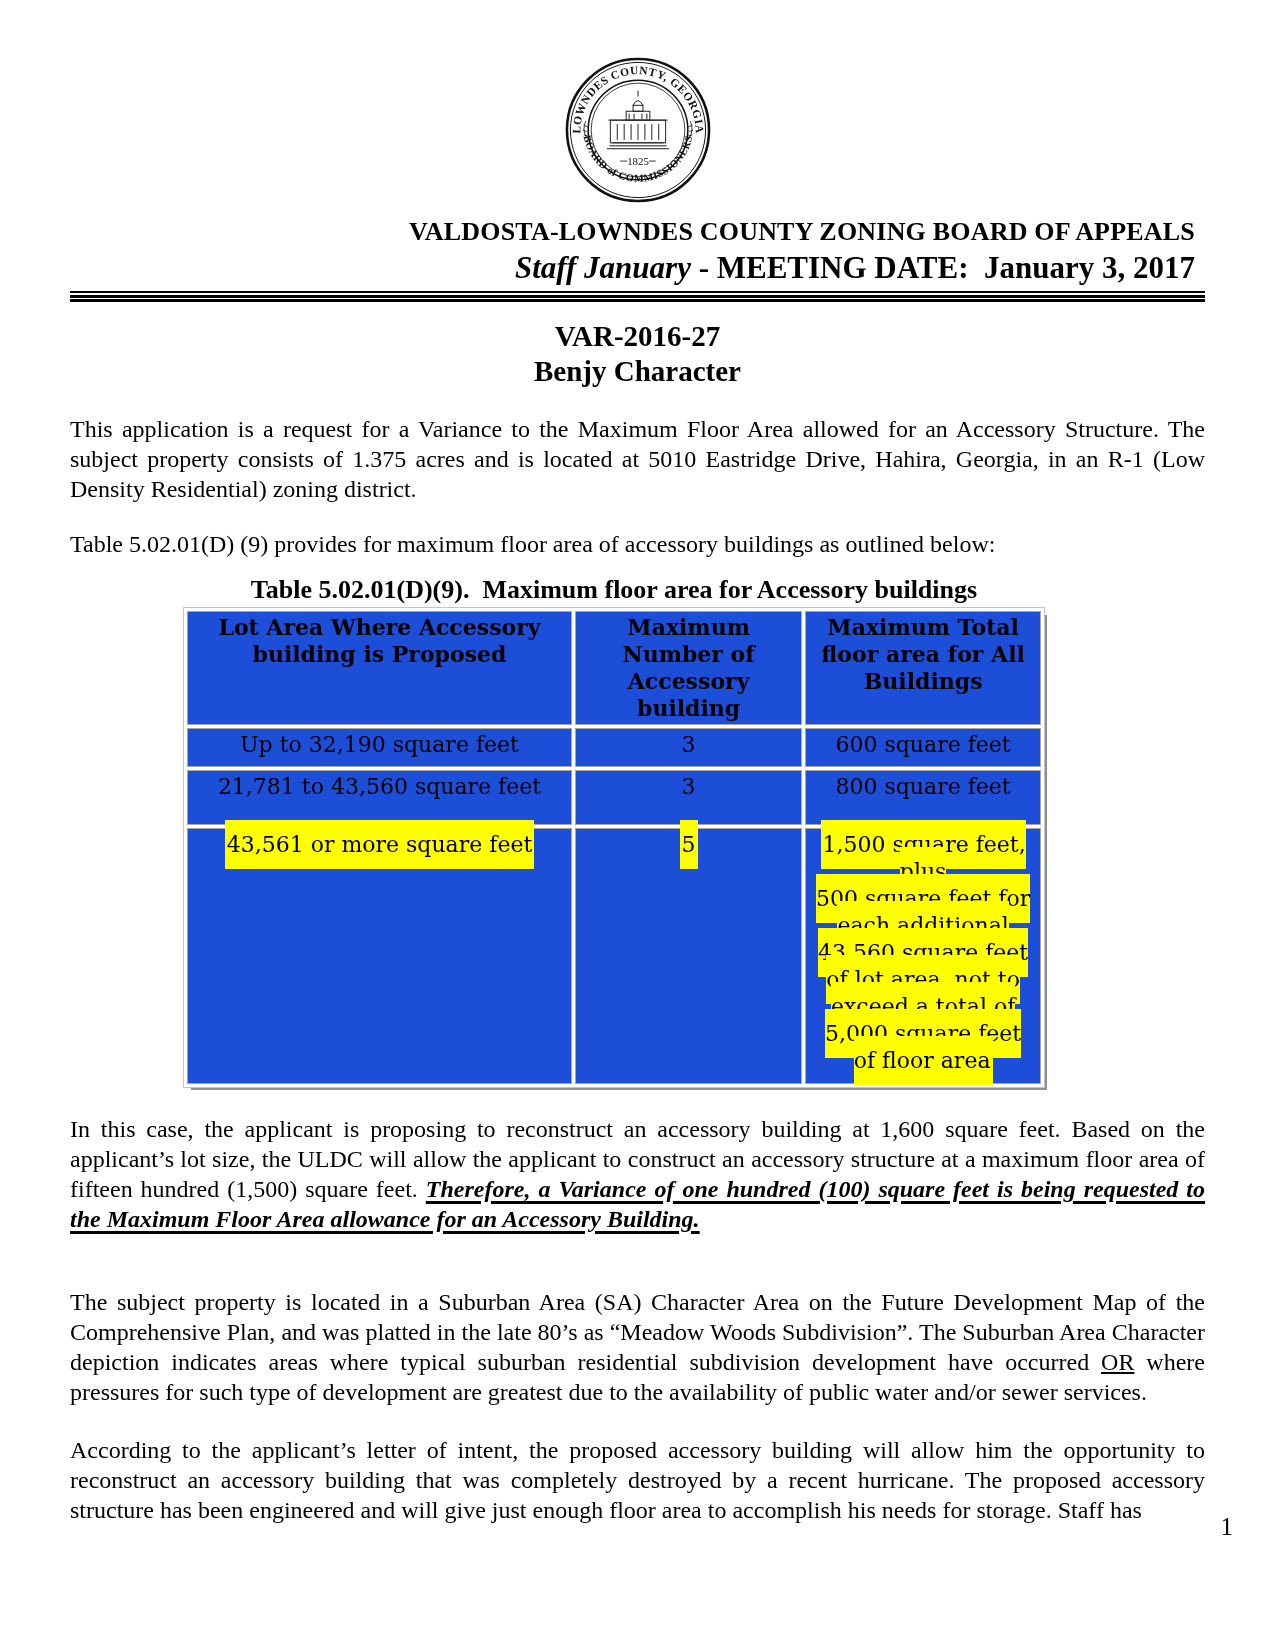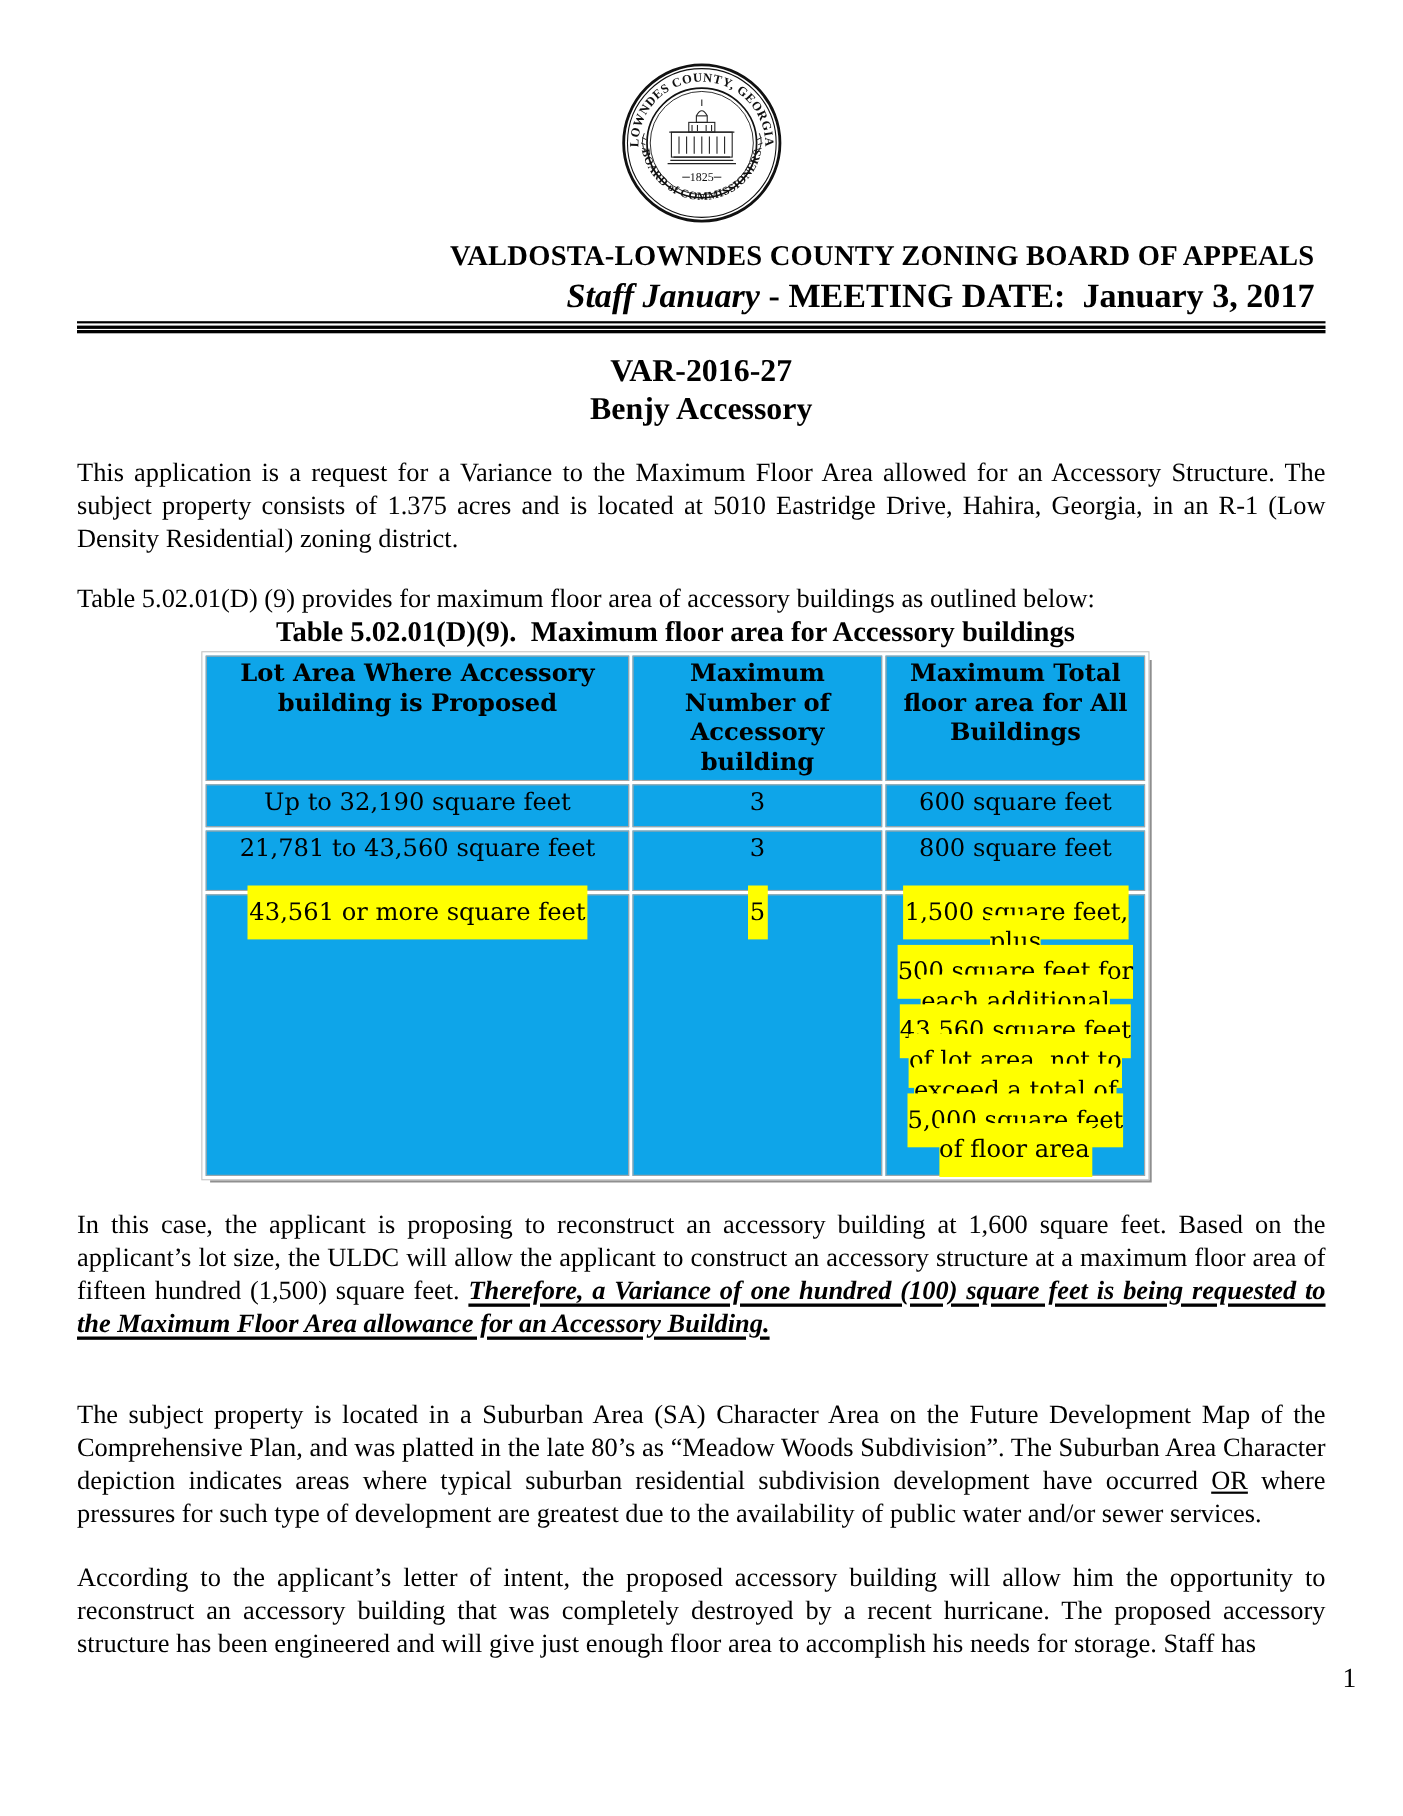--- a/index.html
+++ b/index.html
@@ -37,41 +37,41 @@
   .p2{ margin-top:25px; }
   .p3{ margin-top:26px; }
   .p4{ margin-top:53px; }
   .p5{ margin-top:28px; }
   .emph{
     font-weight:bold; font-style:italic;
     text-decoration:underline; text-decoration-thickness:2.5px; text-underline-offset:4px;
   }
   .u{ text-decoration:underline; }
   
-  .table-block{ width:862px; margin-left:113px; }
+  .table-block{ width:862px; margin-left:113px; margin-top:16px; }
   .tbl-caption{
     text-align:center; font-weight:bold; font-size:26px; line-height:30px;
     white-space:pre-wrap; margin-bottom:2px;
   }
   .tbl-outer{
     border:1px solid #c4c4c4;
     box-shadow:5px 5px 0 -3px #8f8f8f;
     background:#fff;
   }
   table.zoning{
     width:100%; border-collapse:separate; border-spacing:3px;
     font-family:"DejaVu Serif", serif; font-size:22px; line-height:27px;
   }
   table.zoning th, table.zoning td{
     border:1px solid #a6a6a6;
     vertical-align:top;
     text-align:center;
     padding:2px 8px;
     white-space:pre-line;
-    background:#0ea5e9;
+    background:#1d4ed8;
   }
   table.zoning th{ font-weight:bold; height:104px; }
   tr.r1 td{ height:33px; }
   tr.r2 td{ height:49px; }
   tr.r3 td{ height:250px; }
   mark.hl{ background:#ffff00; color:#000; padding:12px 2px; }
   
   .pageno{
     position:absolute; top:1514px; right:42px;
     font-size:25px; line-height:26px;
@@ -136,21 +136,21 @@
   </div>
 
   <div class="rule">
     <div class="rule-a"></div>
     <div class="rule-b"></div>
     <div class="rule-c"></div>
   </div>
 
   <div class="case-hd">
     <div>VAR-2016-27</div>
-    <div>Benjy Accessory</div>
+    <div>Benjy Character</div>
   </div>
 
   <p class="para p1">This application is a request for a Variance to the Maximum Floor Area allowed for an Accessory Structure.  The subject property consists of 1.375 acres and is located at 5010 Eastridge Drive, Hahira, Georgia, in an R-1 (Low Density Residential) zoning district.</p>
 
   <p class="para p2">Table 5.02.01(D) (9) provides for maximum floor area of accessory buildings as outlined below:</p>
 
   <div class="table-block">
     <div class="tbl-caption">Table 5.02.01(D)(9).  Maximum floor area for Accessory buildings</div>
     <div class="tbl-outer">
       <table class="zoning">

